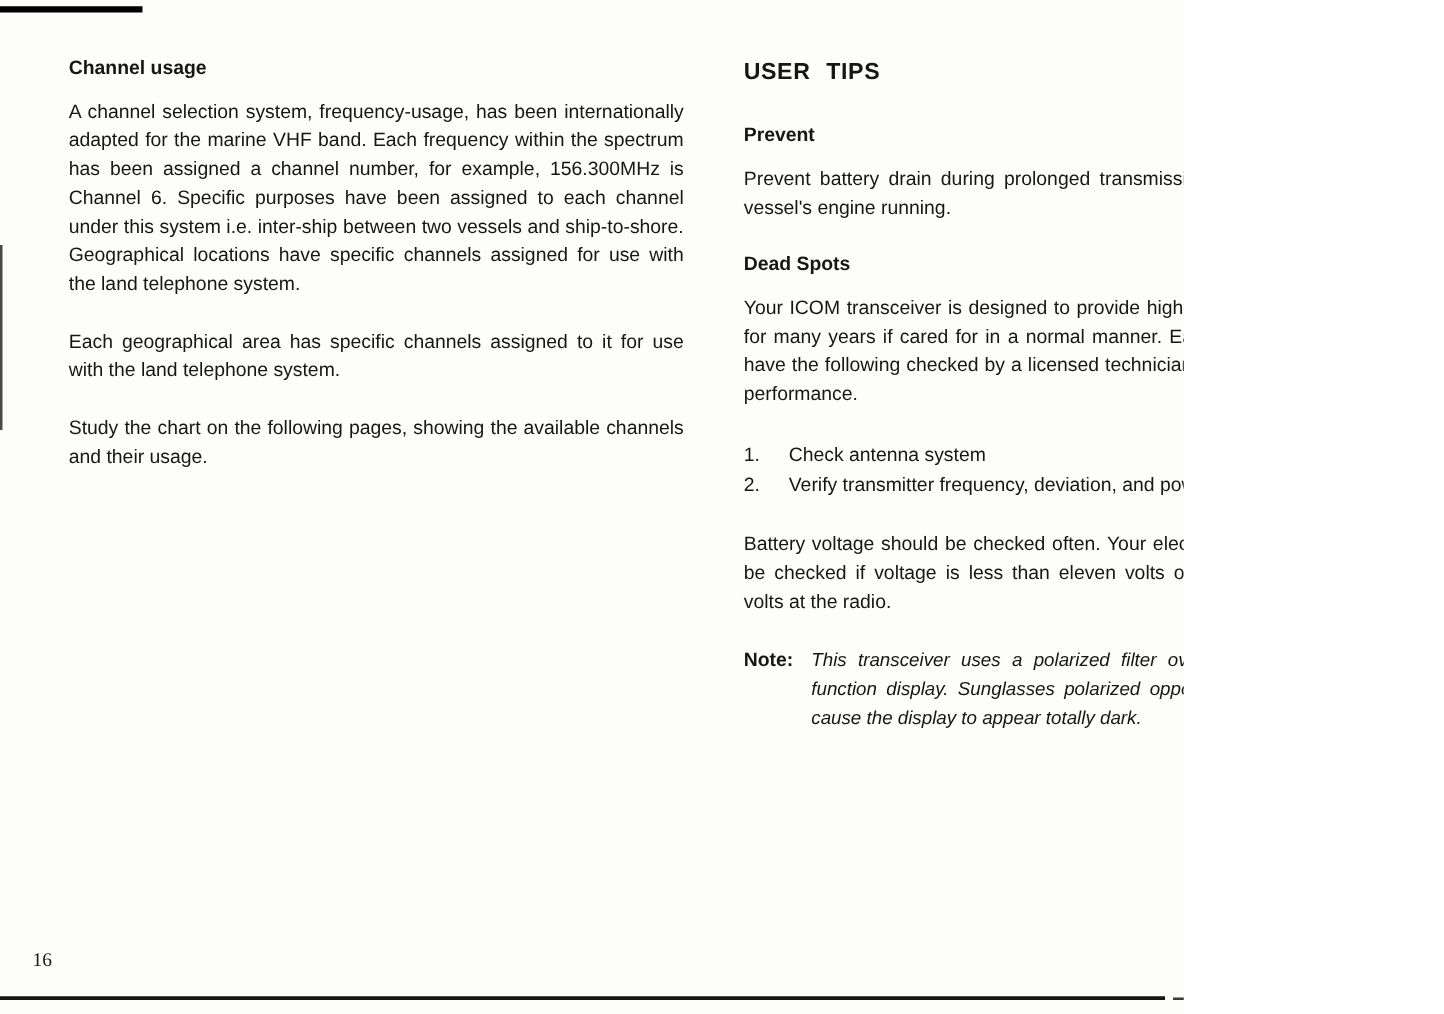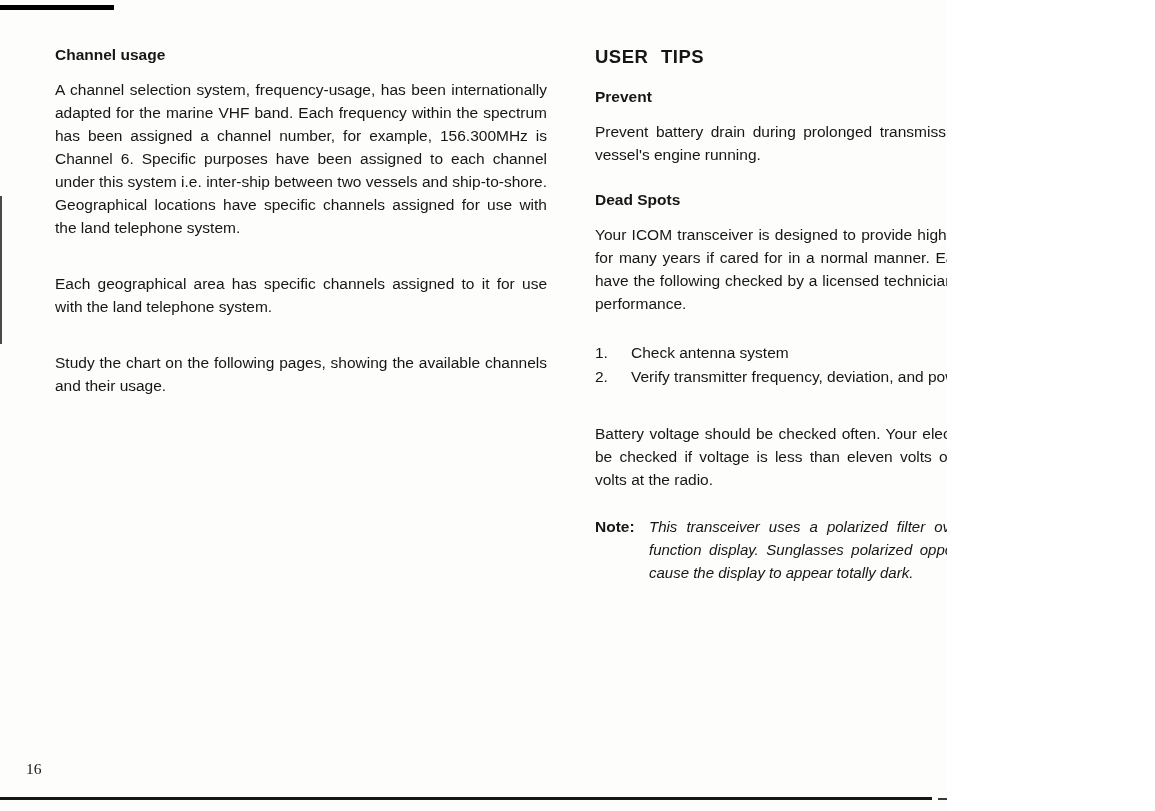--- a/index.html
+++ b/index.html
@@ -25,22 +25,22 @@
     background: repeating-linear-gradient(to right, #3a3a3a 0 14px, transparent 14px 27px);
   }
   
   .columns { display: flex; padding: 46px 58px 0 55px; gap: 48px; }
   .col { flex: 0 0 auto; }
   .col-left  { width: 492px; }
   .col-right { width: 494px; }
 
   p { font-size: 15.5px; line-height: 23px; text-align: justify; margin: 0; }
   .h-sub  { font-size: 15.5px; font-weight: bold; margin: 0 0 14px 0; }
-  .h-main { font-size: 18.5px; font-weight: bold; margin: 0 0 20px 0; word-spacing: 7px; letter-spacing: 0.5px; }
-  .gap-top { margin-top: 33px; }
+  .h-main { font-size: 18.5px; font-weight: bold; margin: 0 0 32px 0; word-spacing: 7px; letter-spacing: 0.5px; }
+  .gap-top { margin-top: 23px; }
   .sub-mt  { margin-top: 25px; }
 
   .list { margin-top: 26px; }
   .list-row  { display: flex; font-size: 15.5px; line-height: 24px; }
   .list-num  { width: 36px; flex: 0 0 auto; }
   .list-text { flex: 1; }
 
   .note { display: flex; margin-top: 24px; }
   .note-label { font-weight: bold; width: 54px; flex: 0 0 auto; font-size: 15.5px; line-height: 23px; }
   .note-text  { flex: 1; font-size: 15px; line-height: 23px; text-align: justify; font-style: italic; }

